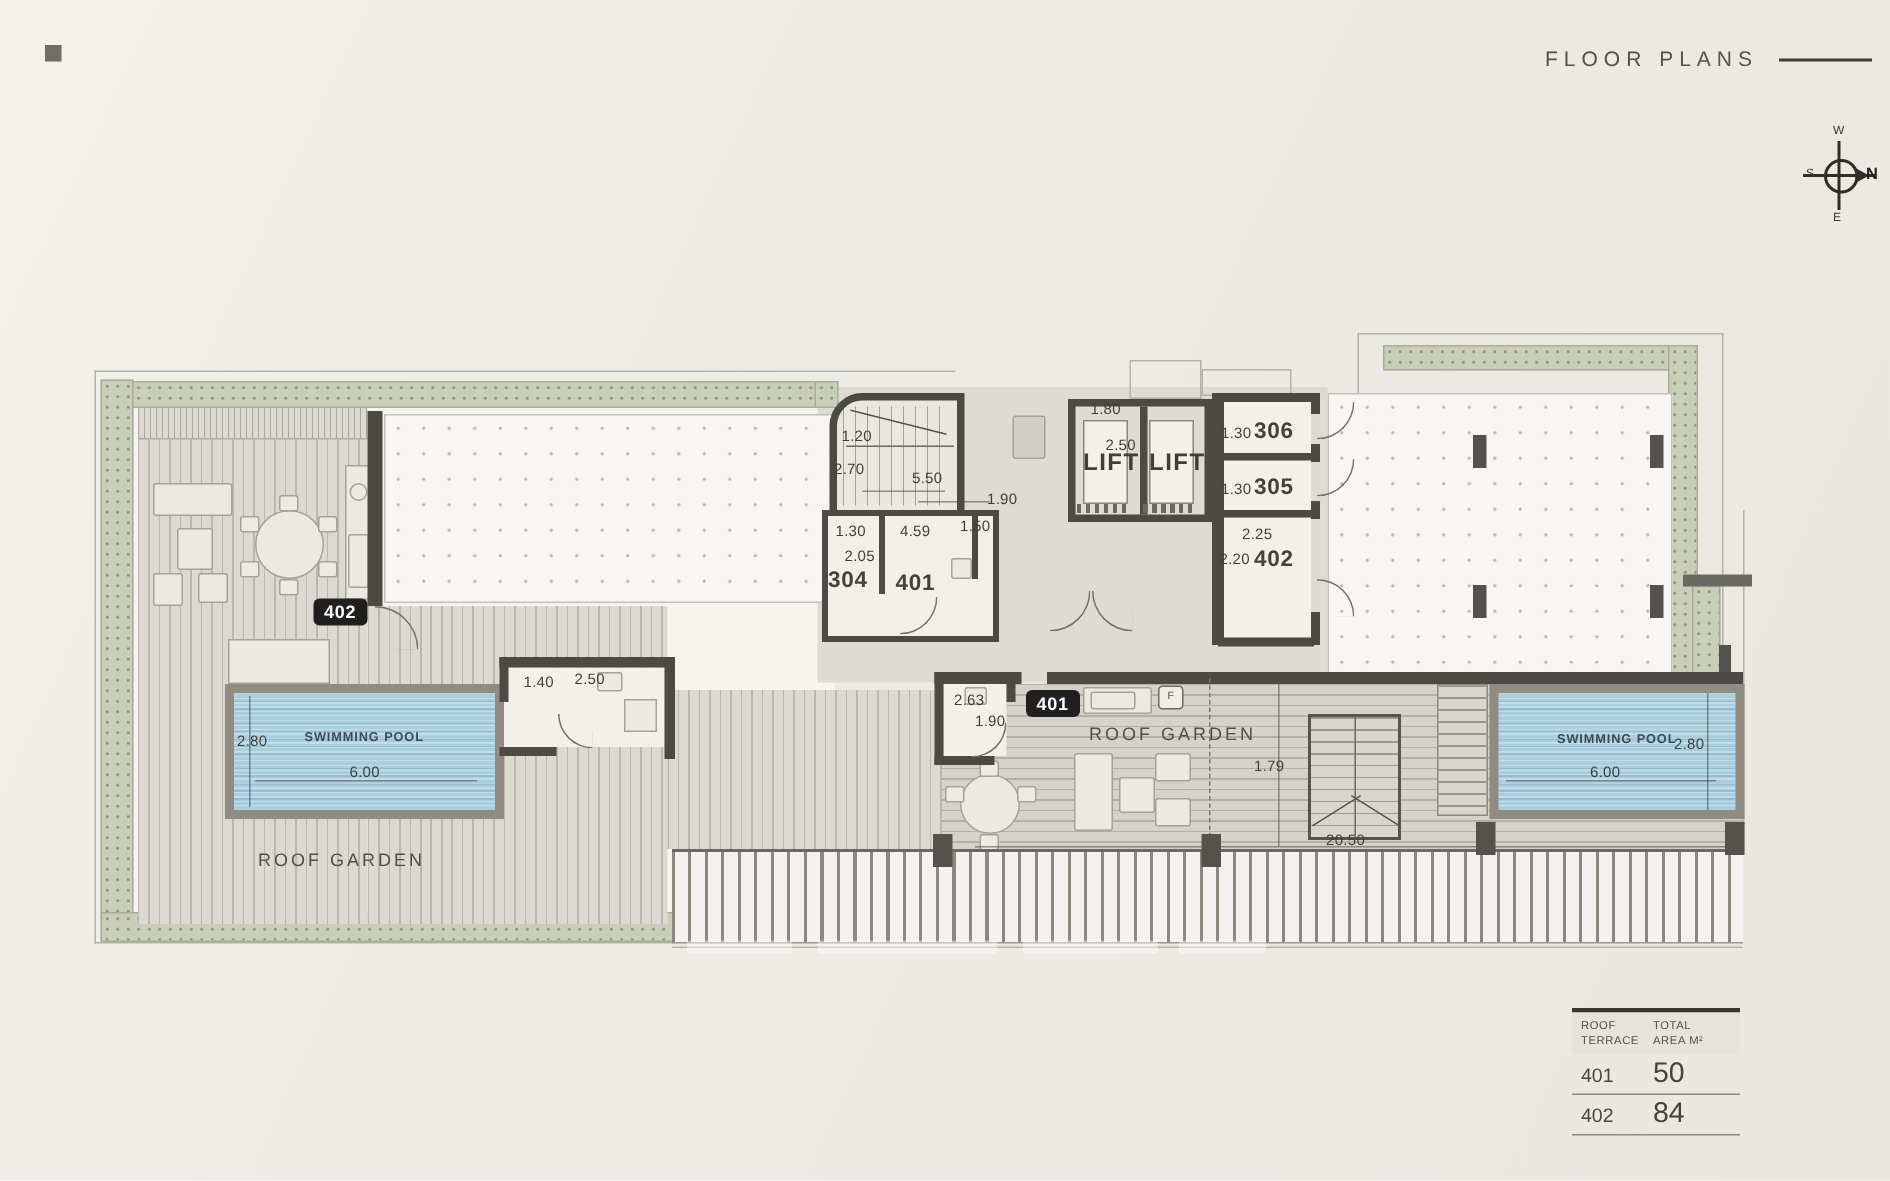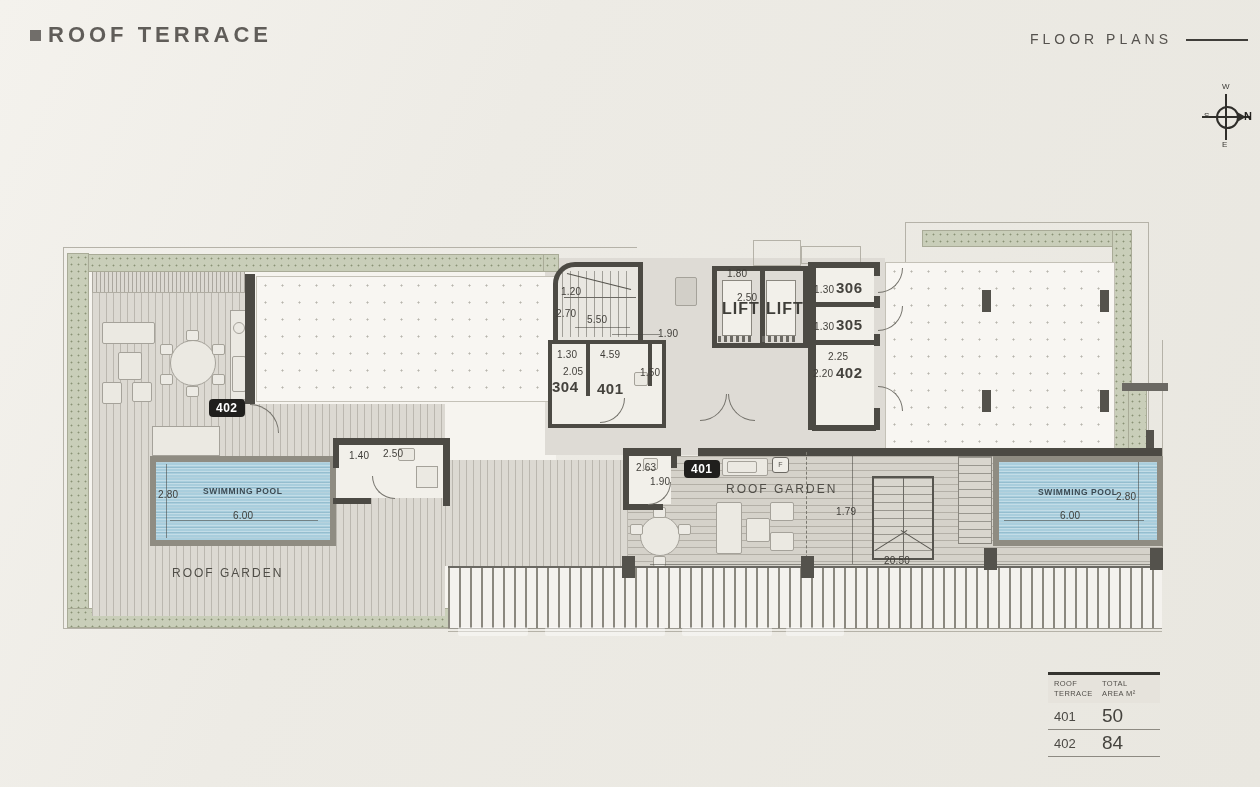--- a/index.html
+++ b/index.html
@@ -74,21 +74,20 @@
   .t-row{display:flex;align-items:center;border-bottom:1px solid #8d8a82;padding:3px 0 3px 6px}
   .t-row .unit{width:48px;font-size:13px;color:#4b4944}
   .t-row .val{font-size:19px;color:#45433e;line-height:1.05}
 </style>
 </head>
 <body>
 
 <div id="page">
 
   <div class="bullet"></div>
-  <div class="title">ROOF TERRACE</div>
   <div class="plans-label">FLOOR PLANS</div>
   <div class="plans-line"></div>
 
   <div class="compass">
     <div class="c-h"></div>
     <div class="c-v"></div>
     <div class="c-circle"></div>
     <div class="c-needle"></div>
     <div class="c-letter c-n">N</div>
     <div class="c-letter c-w">W</div>
@@ -157,21 +156,21 @@
   <div class="outline" style="left:753px;top:240px;width:46px;height:24px"></div>
   <div class="outline" style="left:801px;top:246px;width:58px;height:16px"></div>
 
   <div class="abs" style="left:553px;top:262px;width:90px;height:84px;border:5px solid #4c4a44;border-top-left-radius:22px;background:#e9e7e1;z-index:4;box-sizing:border-box">
     <div class="treads" style="position:absolute;left:4px;top:4px;right:4px;bottom:4px"></div>
     <div style="position:absolute;left:6px;top:30px;width:72px;height:1px;background:#6b6963"></div>
     <div style="position:absolute;left:8px;top:14px;width:66px;height:1px;background:#55534d;transform:rotate(14deg)"></div>
   </div>
   <div class="dim" style="left:561px;top:286px">1.20</div>
   <div class="dim" style="left:556px;top:308px">2.70</div>
-  <div class="dim" style="left:587px;top:314px">5.50</div>
+  <div class="dim" style="left:608px;top:314px">5.50</div>
   <div class="dimline" style="left:575px;top:327px;width:55px;height:1px"></div>
   <div class="dim" style="left:658px;top:328px">1.90</div>
   <div class="dimline" style="left:612px;top:334px;width:48px;height:1px"></div>
   <div class="furn" style="left:675px;top:277px;width:20px;height:27px;background:#d2cfc8"></div>
 
   <div class="abs" style="left:712px;top:266px;width:96px;height:82px;border:5px solid #4c4a44;background:#dedbd5;z-index:4;box-sizing:border-box">
     <div style="position:absolute;left:43px;top:0;width:5px;height:72px;background:#4c4a44"></div>
   </div>
   <div class="white-room" style="left:722px;top:280px;width:28px;height:54px;border:1px solid #8a877f;z-index:5"></div>
   <div class="white-room" style="left:766px;top:280px;width:28px;height:54px;border:1px solid #8a877f;z-index:5"></div>
@@ -185,21 +184,21 @@
   <div class="abs" style="left:548px;top:340px;width:118px;height:88px;border:4px solid #4c4a44;background:#f1efe9;z-index:4;box-sizing:border-box">
     <div style="position:absolute;left:34px;top:0;width:4px;height:52px;background:#4c4a44"></div>
     <div style="position:absolute;left:96px;top:0;width:4px;height:42px;background:#4c4a44"></div>
     <div class="furn" style="left:82px;top:28px;width:12px;height:12px"></div>
   </div>
   <div class="room-num" style="left:552px;top:378px">304</div>
   <div class="room-num" style="left:597px;top:380px">401</div>
   <div class="dim" style="left:557px;top:349px">1.30</div>
   <div class="dim" style="left:600px;top:349px">4.59</div>
   <div class="dim" style="left:563px;top:366px">2.05</div>
-  <div class="dim" style="left:640px;top:367px">1.50</div>
+  <div class="dim" style="left:640px;top:346px">1.50</div>
   <div class="arc arc-br" style="left:600px;top:398px;width:24px;height:24px"></div>
 
   <div class="arc arc-br" style="left:700px;top:394px;width:26px;height:26px"></div>
   <div class="arc arc-bl" style="left:728px;top:394px;width:26px;height:26px"></div>
 
   <div class="wall" style="left:808px;top:262px;width:8px;height:168px"></div>
   <div class="wall" style="left:808px;top:262px;width:72px;height:6px"></div>
   <div class="wall" style="left:812px;top:302px;width:64px;height:5px"></div>
   <div class="wall" style="left:812px;top:340px;width:64px;height:5px"></div>
   <div class="wall" style="left:812px;top:425px;width:64px;height:6px"></div>

